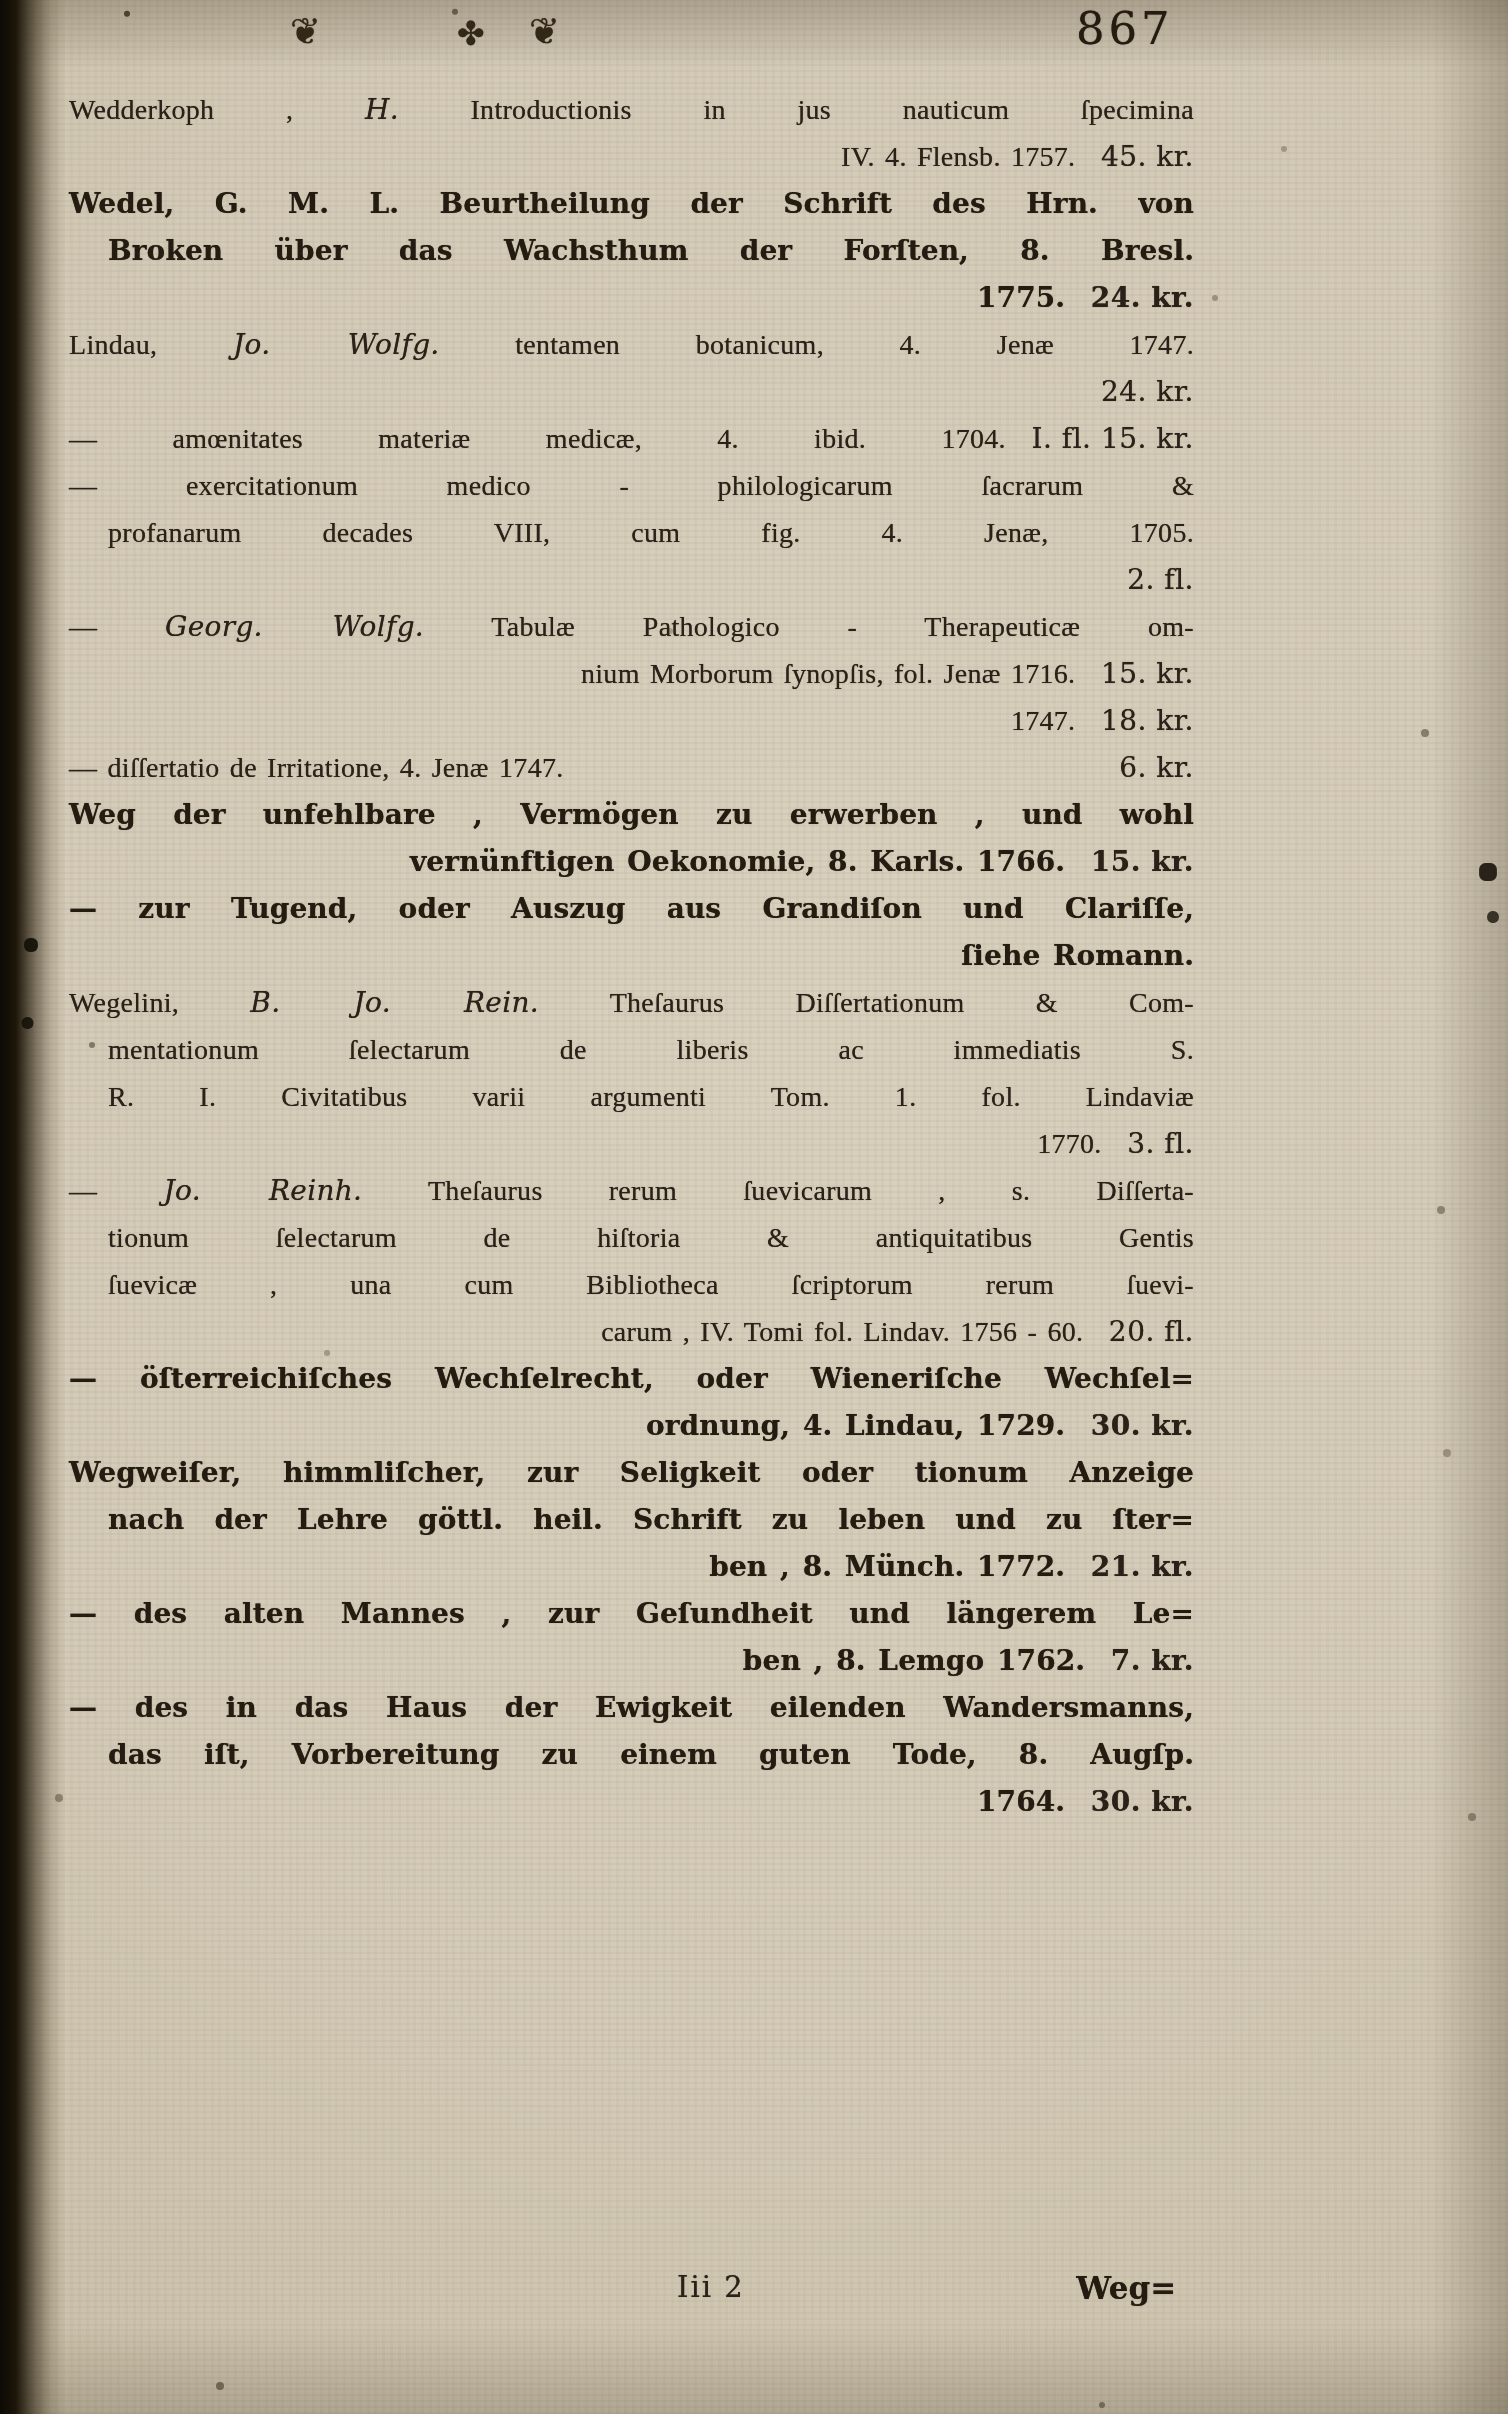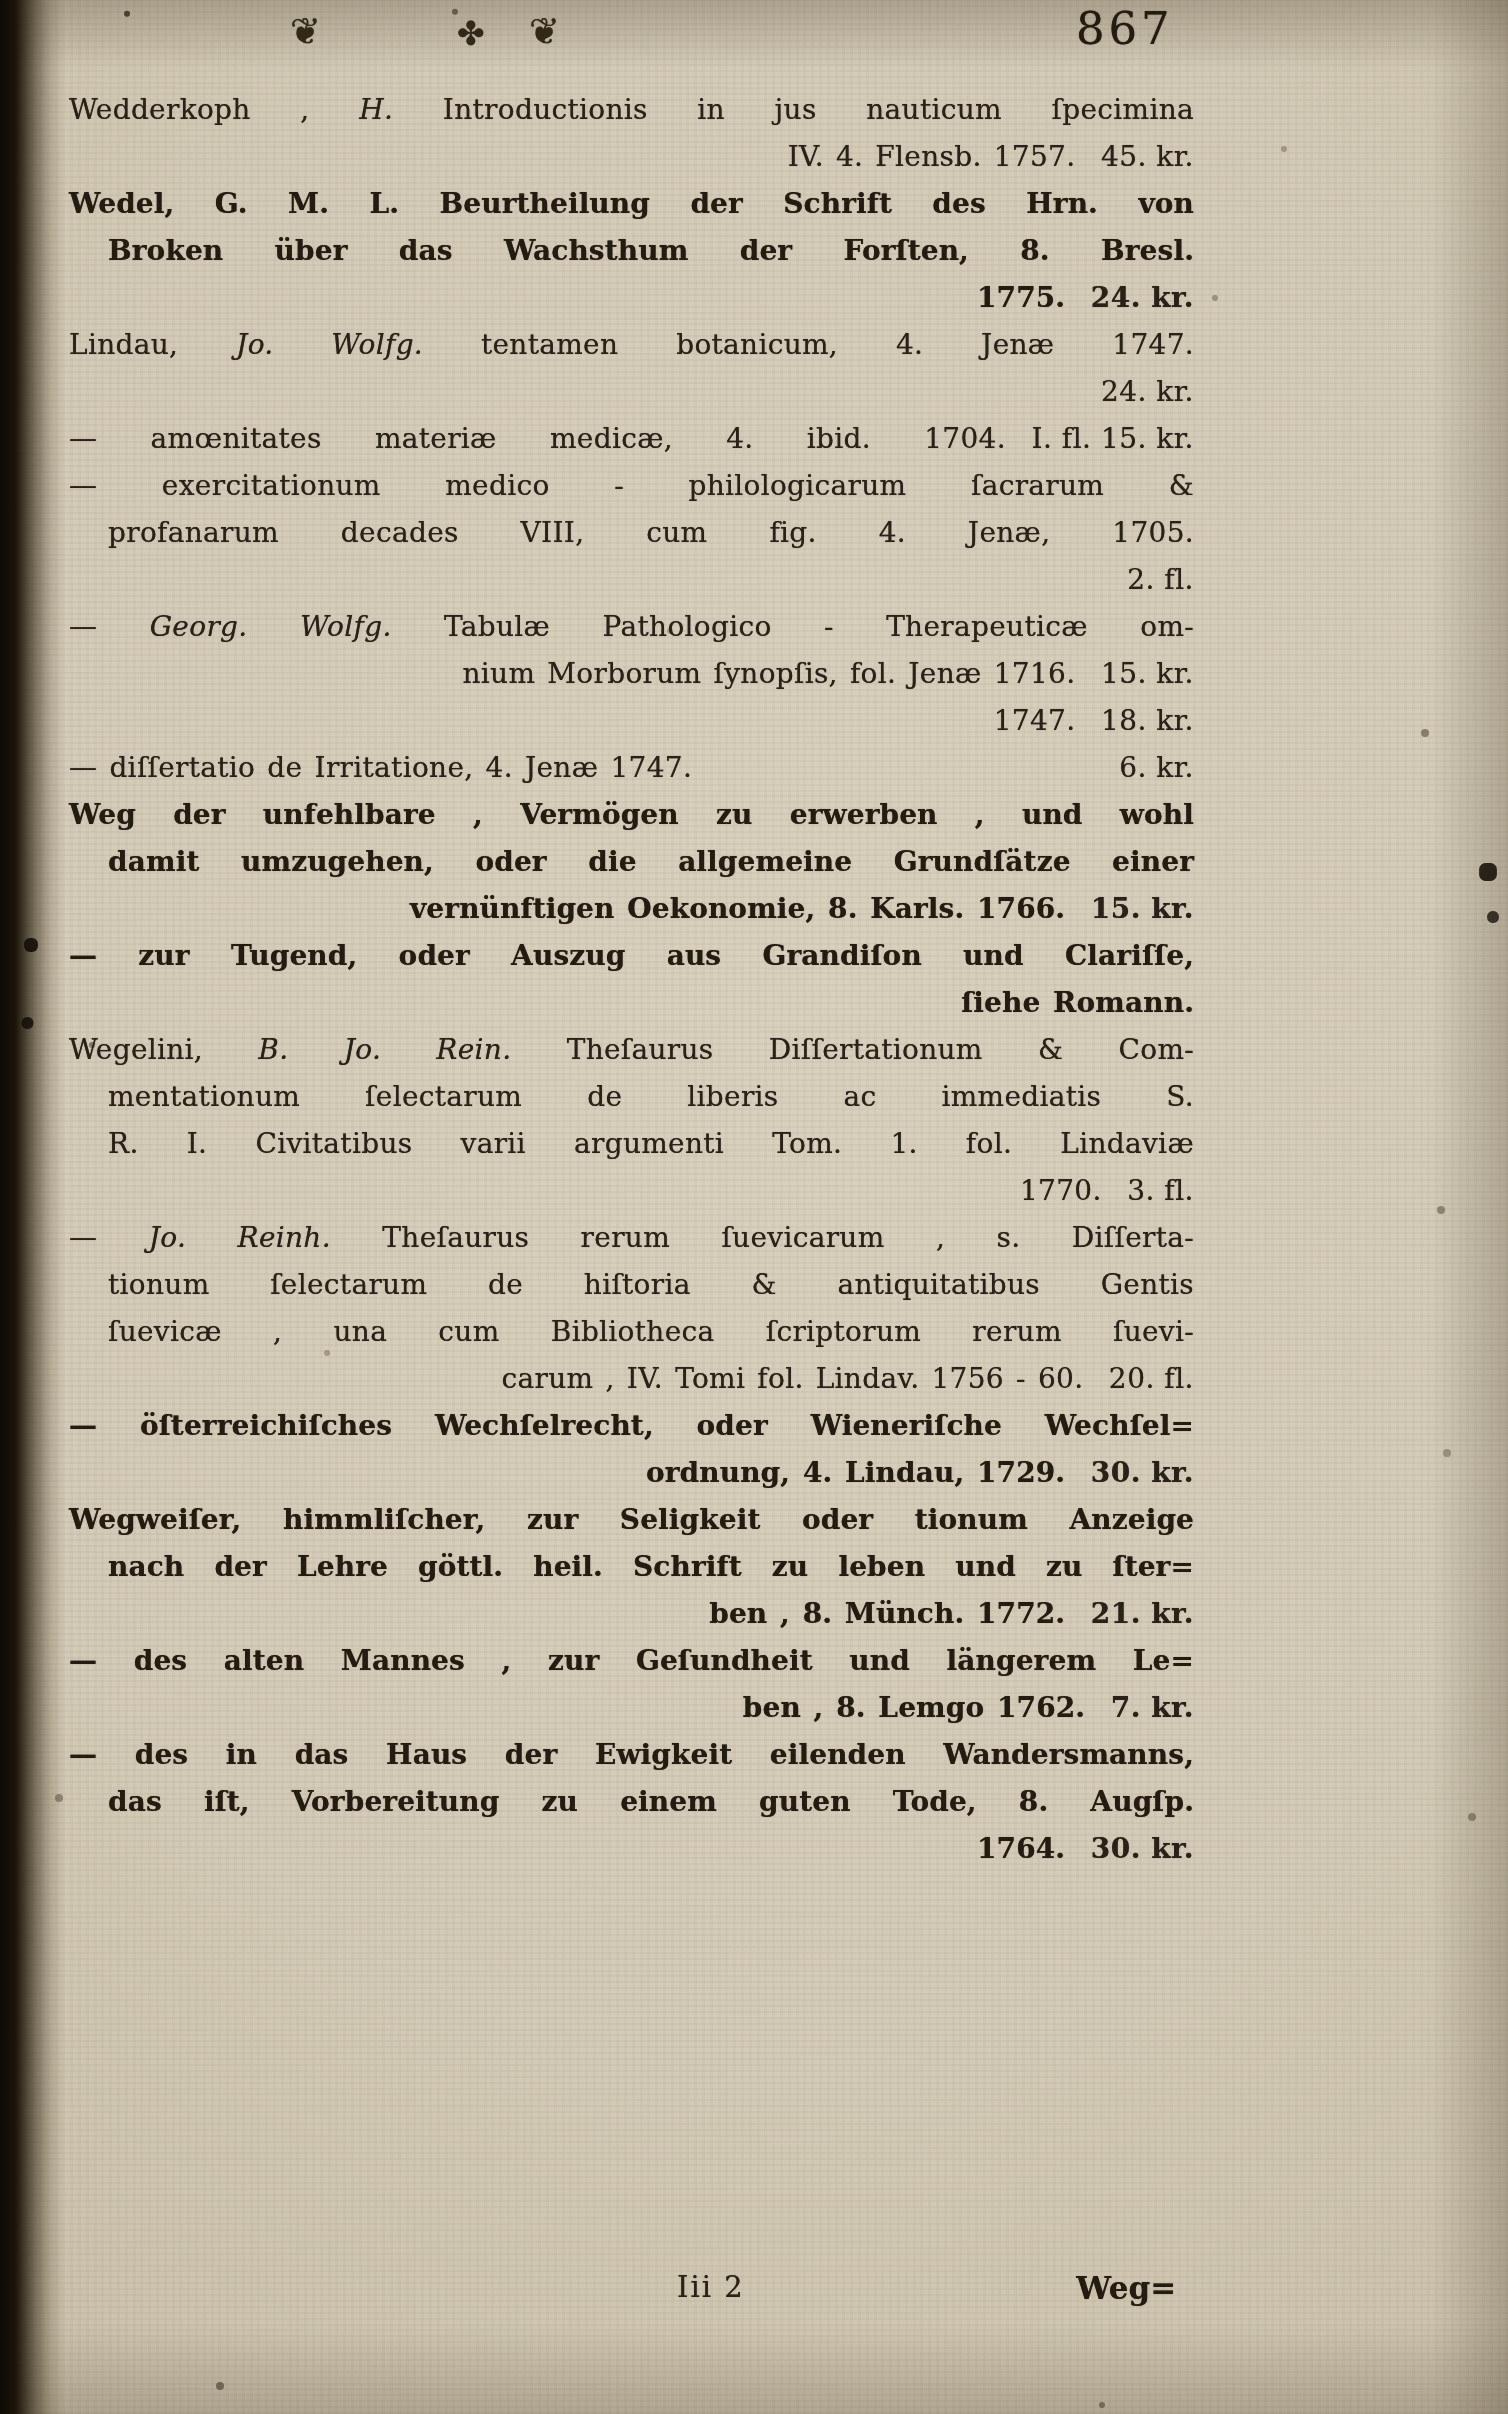--- a/index.html
+++ b/index.html
@@ -81,21 +81,21 @@
     text-shadow: 0 0 0.7px rgba(42,33,24,0.75);
   }
   .line {
     display: flex; align-items: baseline; justify-content: space-between;
     height: 47px; line-height: 47px;
   }
   .line.indent { padding-left: 39px; justify-content: flex-end; }
   .line .text { flex: 0 1 auto; min-width: 0; word-spacing: 2.9px; letter-spacing: 0.3px; }
   .line.justify .text { flex: 1 1 auto; text-align: justify; text-align-last: justify; }
   .line .price { margin-left: 25.5px; white-space: nowrap; letter-spacing: 0.5px; }
-  .seg-r { font-style: normal; }
+  .seg-r { font-style: normal; font-family: Liberation Serif, serif; }
   .seg-i { font-style: italic; }
   .seg-f { font-weight: 700; letter-spacing: 0.1px; color: #241c11; }
   .line .price.pf { font-weight: 700; }
   .footer {
     position: absolute; left: 69px; top: 2270px; width: 1125px; height: 49px;
     font-size: 29px; z-index: 4;
     text-shadow: 0 0 0.7px rgba(42,33,24,0.75);
   }
   .signature { position: absolute; left: 608px; letter-spacing: 2px; }
   .catchword { position: absolute; right: 17.6px; font-weight: 700; font-size: 31px; color: #241c11; }
@@ -164,23 +164,20 @@
         <span class="text"><span class="seg-r">1747.</span></span>
         <span class="price">18. kr.</span>
       </div>
       <div class="line">
         <span class="text"><span class="seg-r">— diſſertatio de Irritatione, 4. Jenæ 1747.</span></span>
         <span class="price">6. kr.</span>
       </div>
       <div class="line justify">
         <span class="text"><span class="seg-f">Weg der unfehlbare , Vermögen zu erwerben , und wohl</span></span>
       </div>
-      <div class="line indent justify">
-        <span class="text"><span class="seg-f">damit umzugehen, oder die allgemeine Grundſätze einer</span></span>
-      </div>
       <div class="line indent">
         <span class="text"><span class="seg-f">vernünftigen Oekonomie, 8. Karls. 1766.</span></span>
         <span class="price pf">15. kr.</span>
       </div>
       <div class="line justify">
         <span class="text"><span class="seg-f">— zur Tugend, oder Auszug aus Grandiſon und Clariſſe,</span></span>
       </div>
       <div class="line indent">
         <span class="text"><span class="seg-f">ſiehe Romann.</span></span>
       </div>

